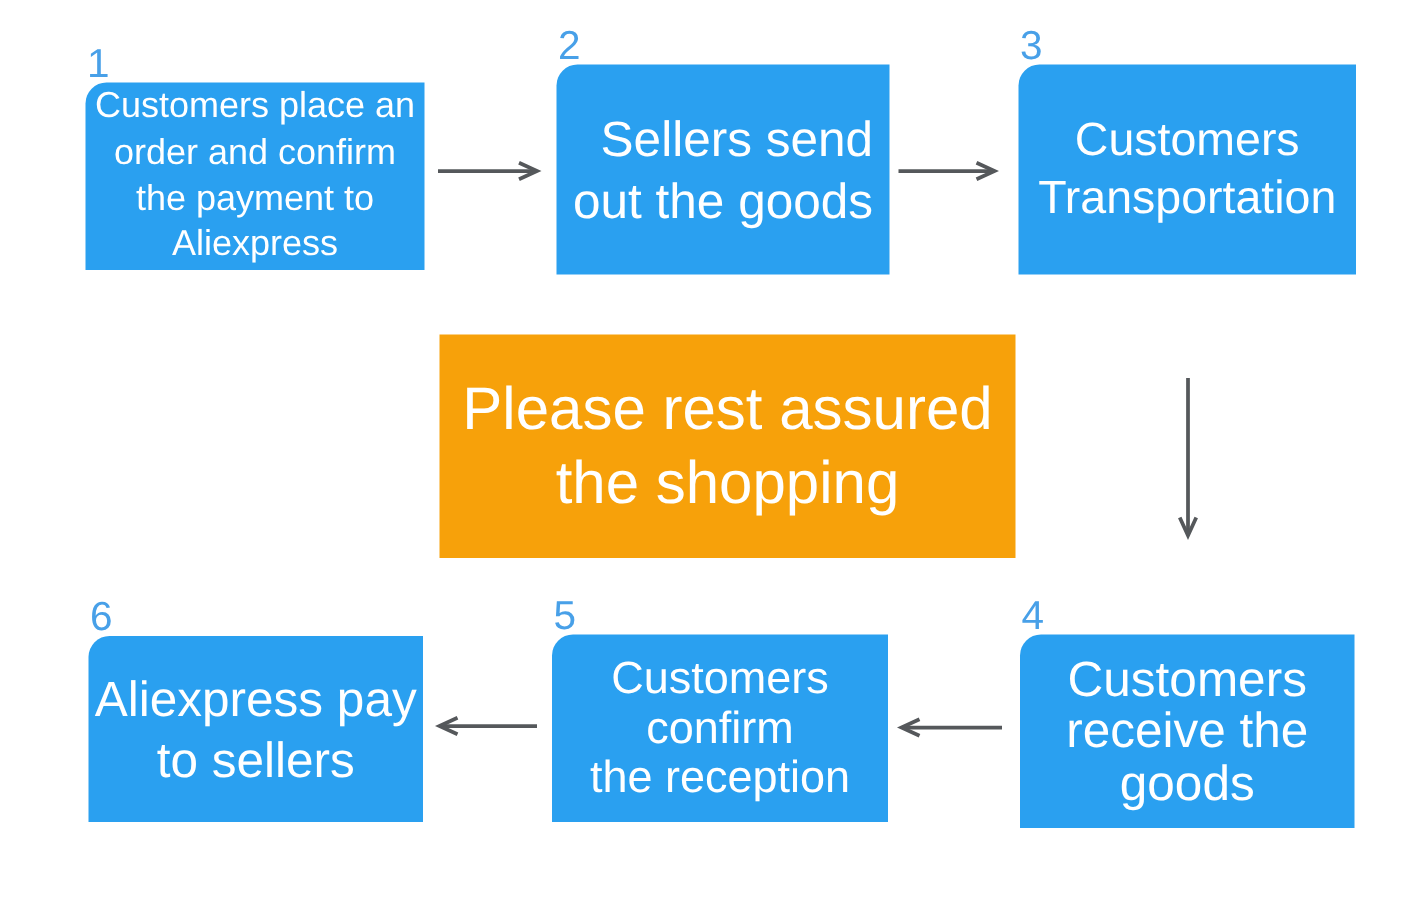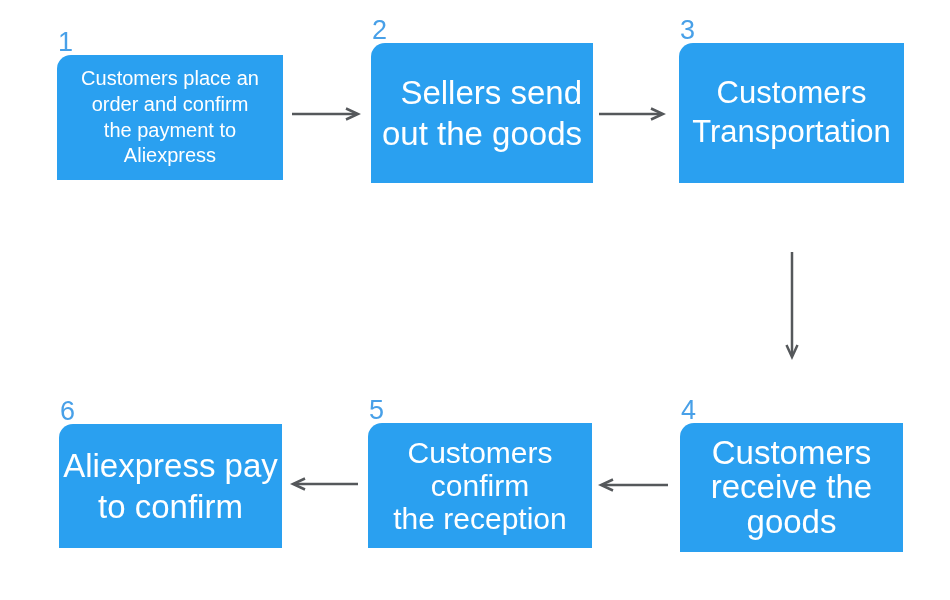--- a/index.html
+++ b/index.html
@@ -23,21 +23,21 @@
     display:flex;align-items:center;justify-content:center;
     text-align:center;color:#ffffff;
   }
   .banner{
     position:absolute;left:293px;top:223px;width:384px;height:149px;
     background:#F7A10A;
     display:flex;align-items:center;justify-content:center;
     text-align:center;color:#ffffff;
   }
   .label{white-space:pre-line;}
-  .s1 .label{font-size:20px;line-height:1.28;text-align:center;}
+  .s1 .label{font-size:24px;line-height:1.28;text-align:center;}
   .s2 .label{font-size:33px;line-height:1.25;text-align:right;}
   .s3 .label{font-size:31px;line-height:1.25;}
   .s4 .label{font-size:33px;line-height:1.05;}
   .s5 .label{font-size:30px;line-height:1.1;}
   .s6 .label{font-size:33px;line-height:1.25;}
   .banner .label{font-size:40px;line-height:1.22;}
 
   svg.arrows{position:absolute;left:0;top:0;pointer-events:none;}
   svg.arrows *{stroke:#55585B;stroke-width:2.5;fill:none;}
 </style>
@@ -65,20 +65,24 @@
   </div>
 
   <div class="step s3" style="left:679px;top:43px;width:225px;height:140px">
     <span class="num">3</span>
     <div class="box">
       <div class="label">Customers
 Transportation</div>
     </div>
   </div>
 
+  <div class="banner">
+    <div class="label">Please rest assured
+the shopping</div>
+  </div>
 
   <div class="step s4" style="left:680px;top:423px;width:223px;height:129px">
     <span class="num">4</span>
     <div class="box">
       <div class="label">Customers
 receive the
 goods</div>
     </div>
   </div>
 
@@ -88,21 +92,21 @@
       <div class="label">Customers
 confirm
 the reception</div>
     </div>
   </div>
 
   <div class="step s6" style="left:59px;top:424px;width:223px;height:124px">
     <span class="num">6</span>
     <div class="box">
       <div class="label">Aliexpress pay
-to confirm</div>
+to sellers</div>
     </div>
   </div>
 
   <svg class="arrows" width="950" height="600" viewBox="0 0 950 600">
     <g>
       <line x1="292" y1="114" x2="356" y2="114"></line>
       <path d="M 346 108.5 L 358 114 L 346 119.5"></path>
     </g>
     <g>
       <line x1="599" y1="114" x2="661" y2="114"></line>

